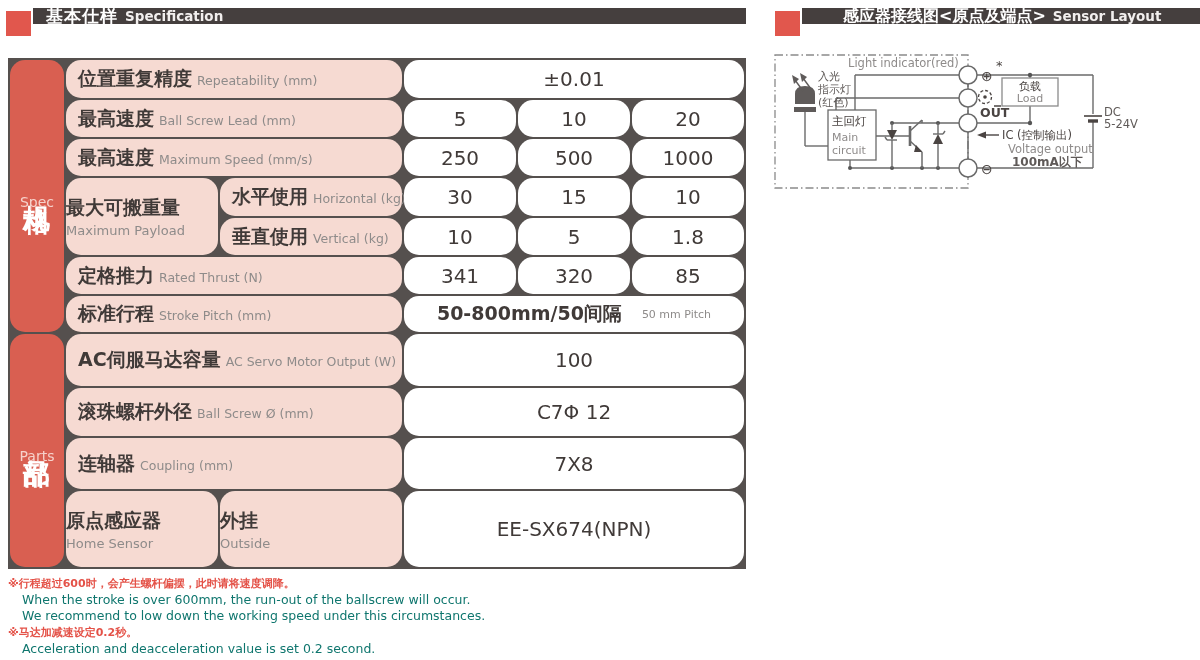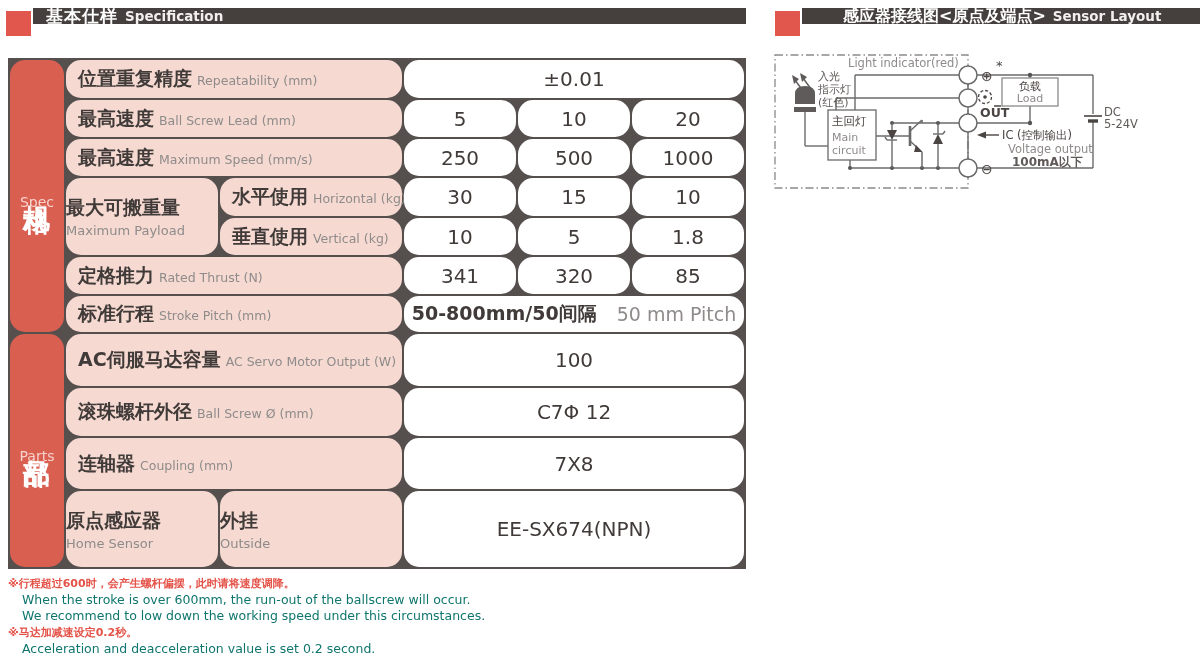--- a/index.html
+++ b/index.html
@@ -37,21 +37,21 @@
   .lbl .line { white-space:nowrap; }
   .zh  { font-size:19px; font-weight:600; color:#403A38; }
   .en  { font-size:12.5px; color:#8E8B8A; margin-left:5px; }
   .lbl-stack { background:#F6DAD2; flex-direction:column; align-items:flex-start;
                justify-content:center; }
   .lbl-stack .zh { font-size:19px; }
   .lbl-stack .en { margin-left:0; font-size:13px; margin-top:2px; }
   .val { background:#ffffff; align-items:center; justify-content:center;
          font-size:20px; color:#403A38; white-space:nowrap; }
   .val .stroke-zh { font-size:19px; font-weight:600; color:#403A38; }
-  .val .stroke-en { font-size:19px; color:#8E8B8A; margin-left:20px; }
+  .val .stroke-en { font-size:11px; color:#8E8B8A; margin-left:20px; }
 
   
   .notes { position:absolute; left:8px; top:575px; width:740px; }
   .note-red  { color:#E45248; font-size:11px; font-weight:700; line-height:17px; }
   .note-gray { color:#0f766e; font-size:12.5px; line-height:16px; padding-left:14px; }
 
   
   .diagram { position:absolute; left:770px; top:46px; }
   .diagram text { font-family:"DejaVu Sans","Liberation Sans",sans-serif; }
   .d-gray  { fill:#8E8B8A; }

